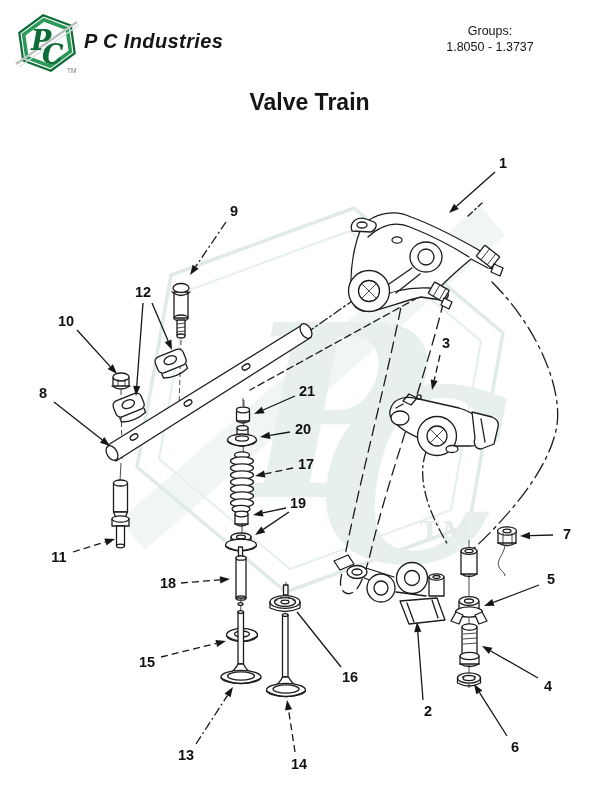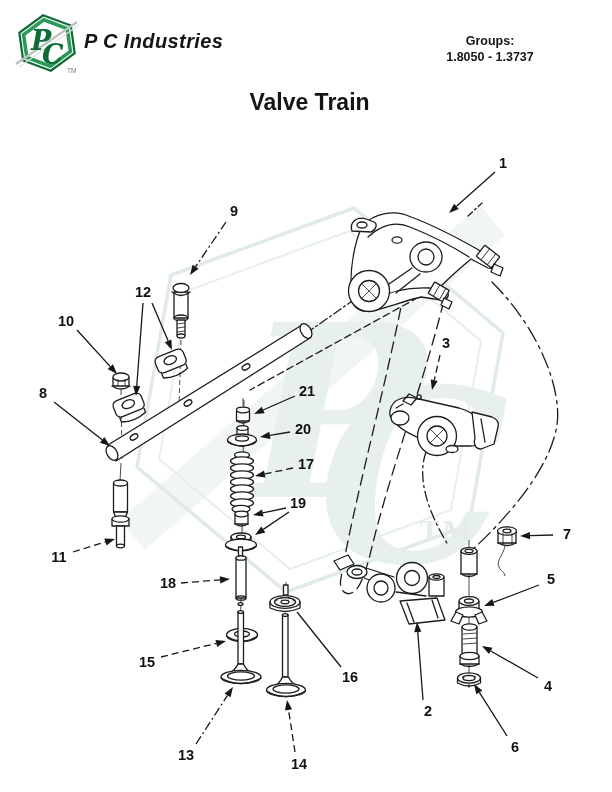--- a/index.html
+++ b/index.html
@@ -1,21 +1,21 @@
 <!DOCTYPE html>
 <html><head>
 <meta charset="utf-8">
 <style>
   html,body{margin:0;padding:0;background:#e8e8e8;}
   #page{position:relative;width:612px;height:792px;background:#ffffff;overflow:hidden;
         font-family:"Liberation Sans",sans-serif;color:#151515;margin:0 auto;}
   
   #logo{position:absolute;left:15px;top:13px;width:64px;height:62px;}
   #brand{position:absolute;left:84px;top:30px;font-size:20px;font-weight:bold;font-style:italic;letter-spacing:.4px;text-align:center;}
-  #groups{position:absolute;left:419px;top:33px;width:142px;text-align:center;font-weight:bold;font-size:12.5px;line-height:16px;}
+  #groups{position:absolute;left:419px;top:23px;width:142px;text-align:center;font-weight:normal;font-size:12.5px;line-height:16px;}
   #title{position:absolute;left:0;right:0;top:89px;text-align:center;font-size:23px;font-weight:bold;margin-left:7px;}
   
   #diagram{position:absolute;left:0;top:0;width:612px;height:792px;}
   .lp{fill:none;stroke:#1c1c1c;stroke-width:1.3;stroke-linecap:round;stroke-linejoin:round;}
   .wp{fill:#ffffff;stroke:#1c1c1c;stroke-width:1.3;stroke-linecap:round;stroke-linejoin:round;}
   .thin{fill:none;stroke:#1c1c1c;stroke-width:.8;}
   .callout-label{font:bold 14.5px "Liberation Sans",sans-serif;fill:#111;text-anchor:middle;dominant-baseline:central;}
   .wm-letter{font-family:"DejaVu Serif",serif;font-style:italic;font-weight:bold;font-size:240px;fill:#d5e4da;}
   .wm-tm{font-family:"DejaVu Serif",serif;font-weight:bold;font-size:26px;fill:#d0e0d6;letter-spacing:3px;}
   .logo-letter{font-family:"DejaVu Serif",serif;font-style:italic;font-weight:bold;font-size:27px;fill:#0d6b37;}

